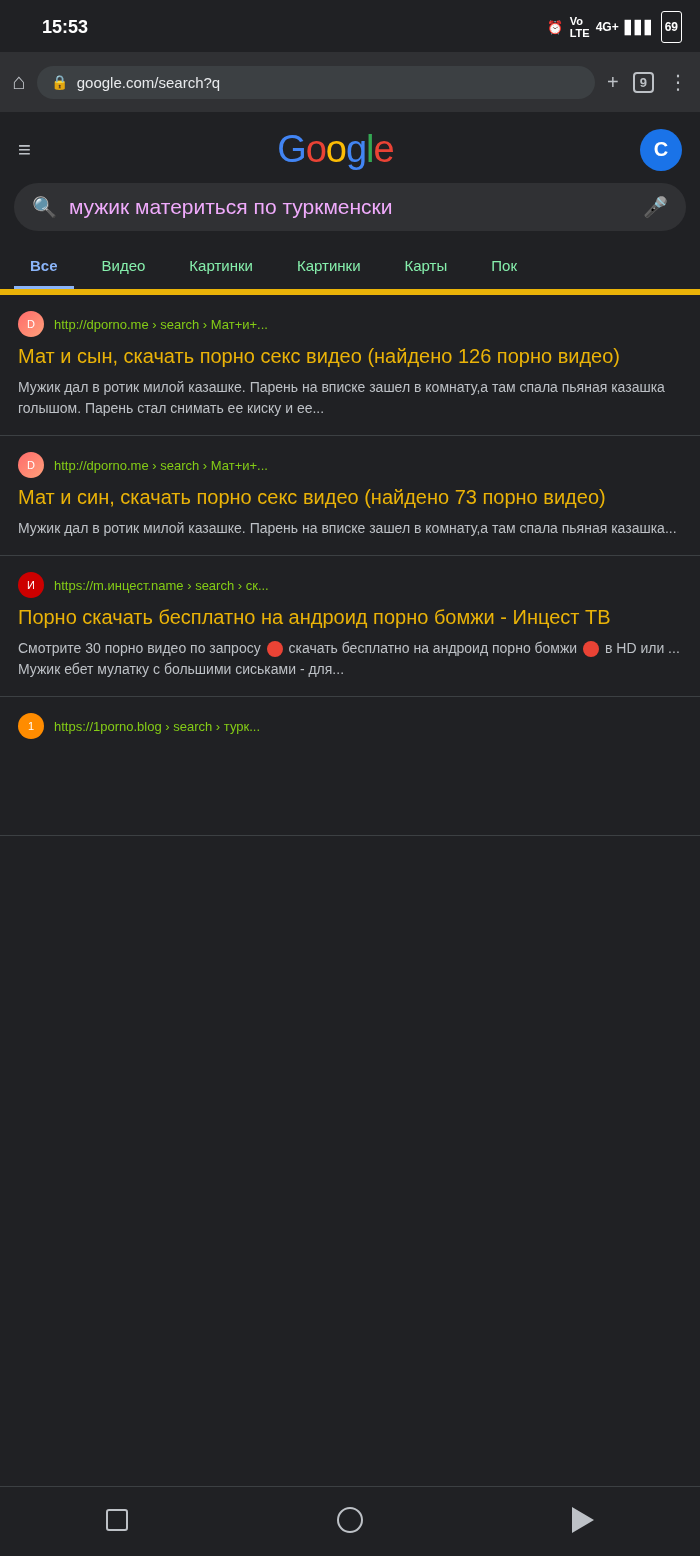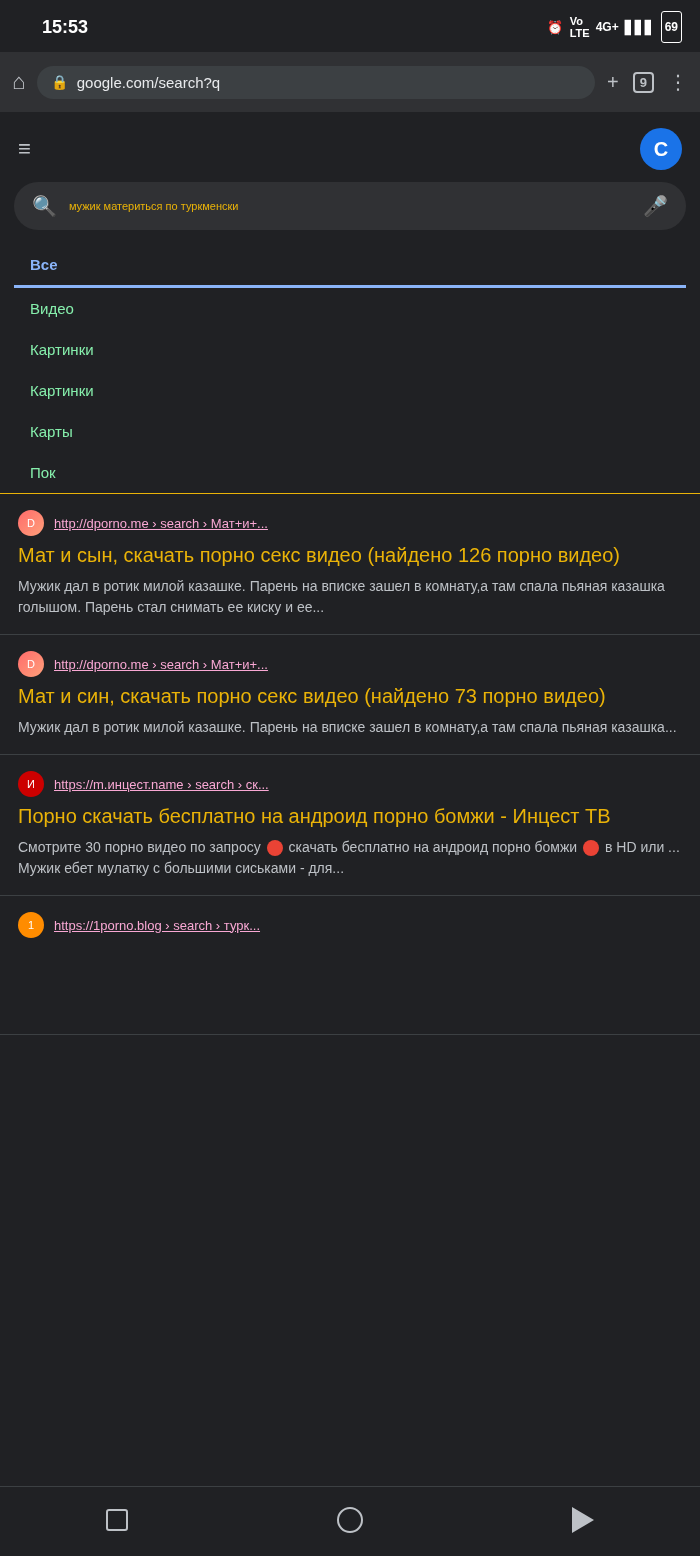--- a/index.html
+++ b/index.html
@@ -138,36 +138,35 @@
       align-items: center;
       padding: 12px 18px;
       gap: 12px;
     }
     .search-icon-main {
       color: #9aa0a6;
       font-size: 20px;
     }
     .search-query-text {
       flex: 1;
-      font-size: 11px;
-      color: #eab308;
+      font-size: 21px;
+      color: #f0abfc;
     }
     .mic-icon {
       color: #9aa0a6;
       font-size: 20px;
     }
 
     
     .search-tabs {
       display: flex;
-      border-bottom: 1px solid #eab308;
+      border-bottom: 6px solid #eab308;
       padding: 0 14px;
-      gap: 0;
+      gap: 12px;
       overflow-x: hidden;
-      flex-direction: column;
     }
     .tab-item {
       padding: 12px 16px;
       font-size: 15px;
       color: #86efac;
       cursor: pointer;
       white-space: nowrap;
     }
     .tab-item.active {
       color: #8ab4f8;
@@ -199,22 +198,21 @@
       display: flex;
       align-items: center;
       justify-content: center;
       font-size: 11px;
       color: #fff;
       overflow: hidden;
       flex-shrink: 0;
     }
     .result-url {
       font-size: 13px;
-      color: #f9a8d4;
-      text-decoration: underline;
+      color: #84cc16;
     }
 
     .result-title {
       font-size: 20px;
       color: #eab308;
       line-height: 1.3;
       margin-bottom: 8px;
       cursor: pointer;
     }
 
@@ -313,20 +311,23 @@
   </div>
   <div class="browser-actions">
     <span class="browser-action-btn">+</span>
     <span class="tab-count-box">9</span>
     <span class="browser-action-btn">⋮</span>
   </div>
 </div>
 
 <div class="google-header">
   <span class="hamburger-icon">≡</span>
+  <div class="google-logo">
+    <span class="g-blue">G</span><span class="g-red">o</span><span class="g-yellow">o</span><span class="g-blue">g</span><span class="g-green">l</span><span class="g-red">e</span>
+  </div>
   <div class="user-avatar">
     <span>C</span>
   </div>
 </div>
 
 <div class="search-bar-container">
   <div class="search-bar">
     <span class="search-icon-main">🔍</span>
     <span class="search-query-text">мужик материться по туркменски</span>
     <span class="mic-icon">🎤</span>

